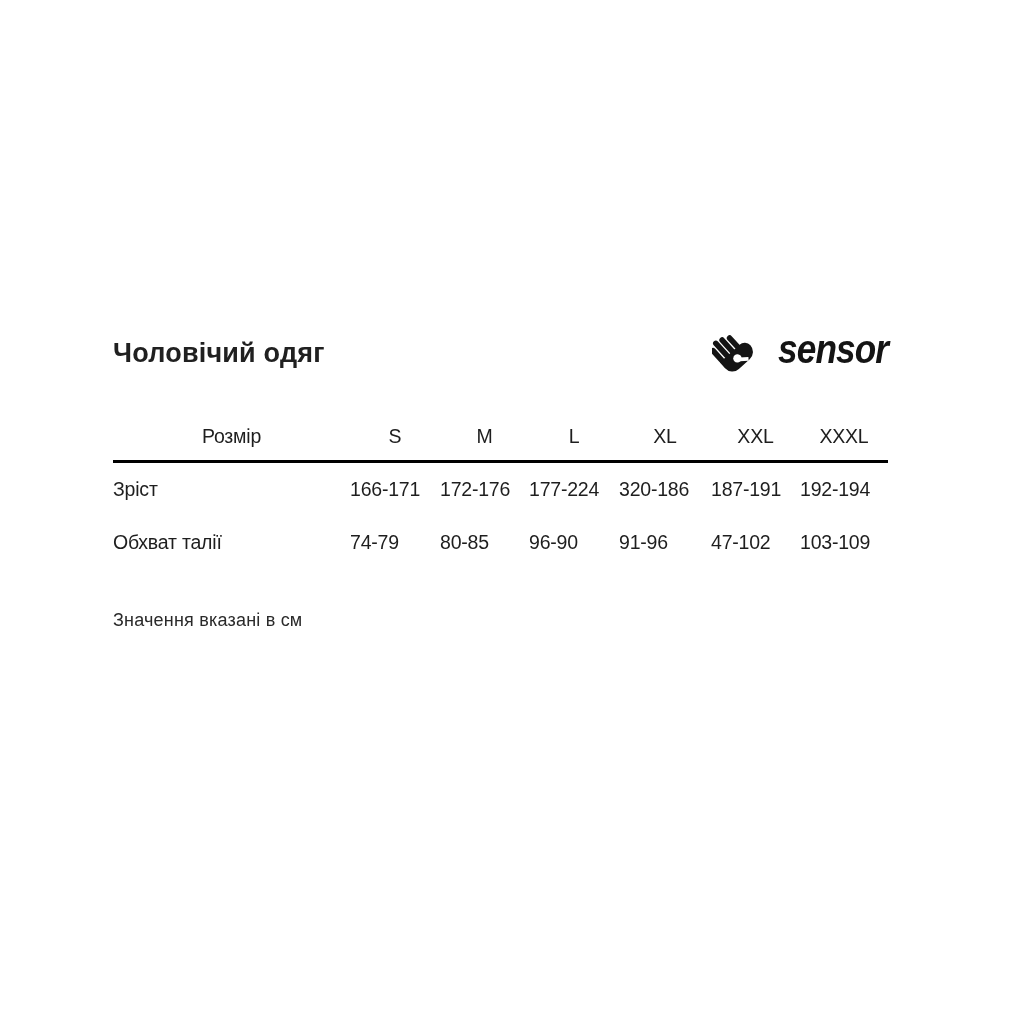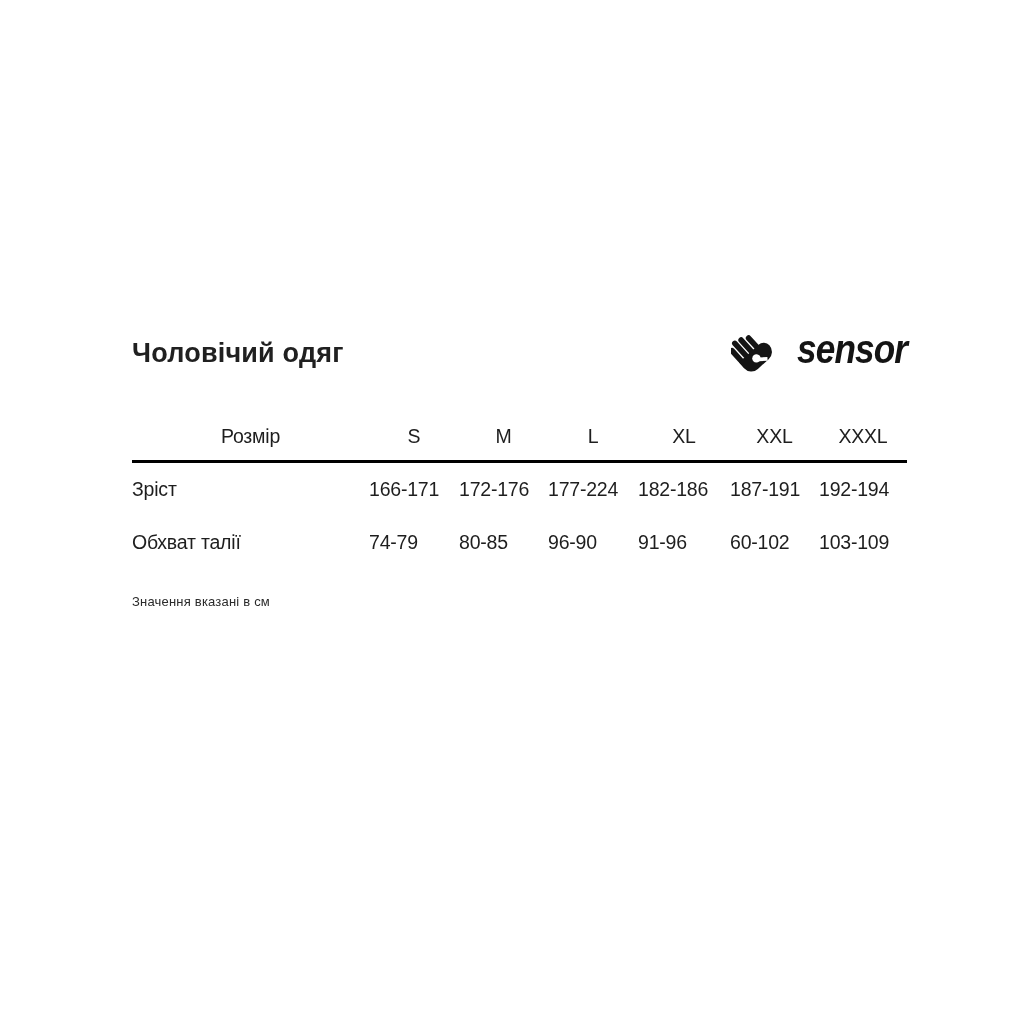--- a/index.html
+++ b/index.html
@@ -13,21 +13,21 @@
     overflow: hidden;
   }
   .page {
     position: relative;
     width: 1024px;
     height: 1024px;
     background: #ffffff;
   }
   .content {
     position: absolute;
-    left: 132px;
+    left: 113px;
     top: 330px;
     width: 775px;
   }
   .brand-row {
     display: flex;
     justify-content: space-between;
     align-items: center;
     height: 46px;
   }
   .page-title {
@@ -79,22 +79,22 @@
     border-bottom: 3px solid #000000;
   }
   table.size-chart td {
     text-align: left;
     padding: 0;
     height: 53px;
     vertical-align: middle;
     white-space: nowrap;
   }
   .note {
-    margin-top: 25px;
-    font-size: 13px;
+    margin-top: 41px;
+    font-size: 18px;
     letter-spacing: 0.2px;
     color: #2a2a2a;
   }
 </style>
 </head>
 <body>
 
 <div class="page">
   <div class="content">
 
@@ -138,31 +138,31 @@
           <th>XXL</th>
           <th>XXXL</th>
         </tr>
       </thead>
       <tbody>
         <tr>
           <td>Зріст</td>
           <td>166-171</td>
           <td>172-176</td>
           <td>177-224</td>
-          <td>182-186</td>
+          <td>320-186</td>
           <td>187-191</td>
           <td>192-194</td>
         </tr>
         <tr>
           <td>Обхват талії</td>
           <td>74-79</td>
           <td>80-85</td>
           <td>96-90</td>
           <td>91-96</td>
-          <td>60-102</td>
+          <td>47-102</td>
           <td>103-109</td>
         </tr>
       </tbody>
     </table>
 
     <div class="note">Значення вказані в см</div>
 
   </div>
 </div>
 

